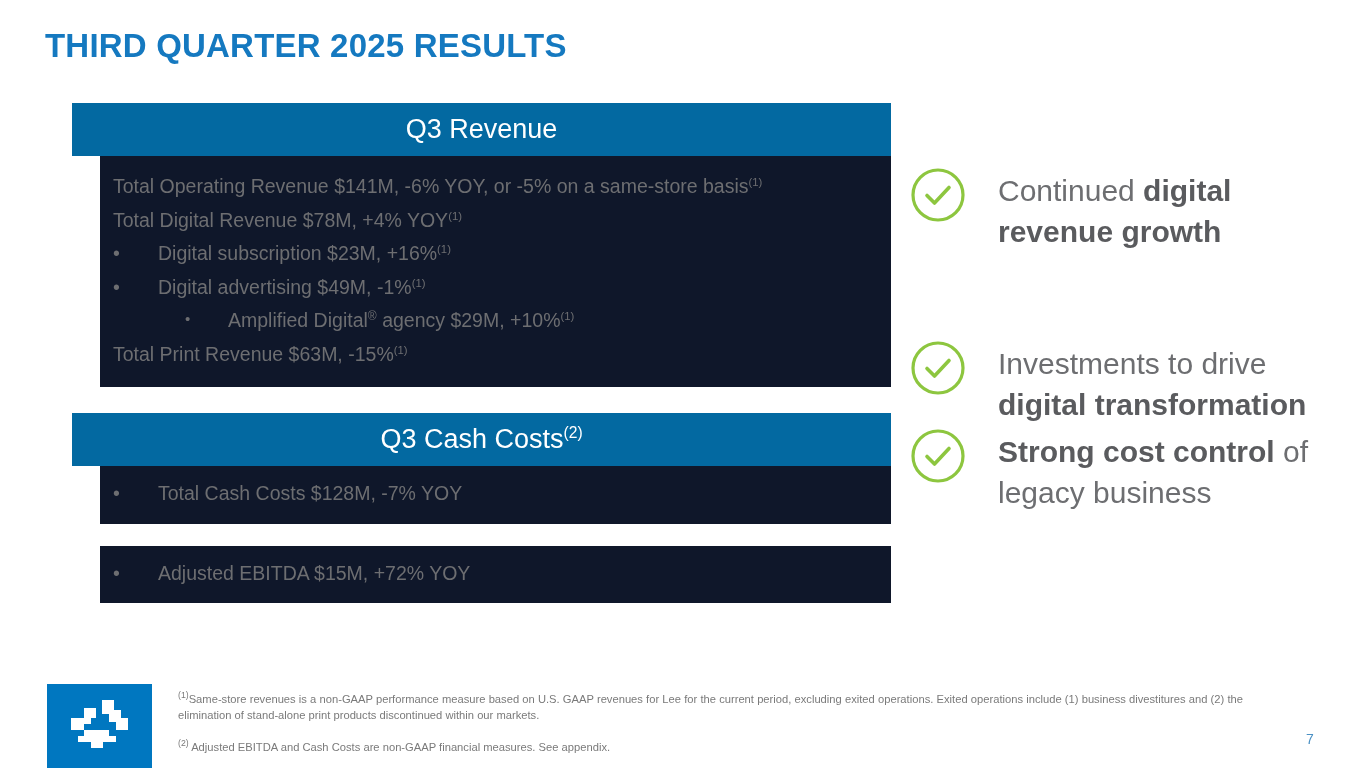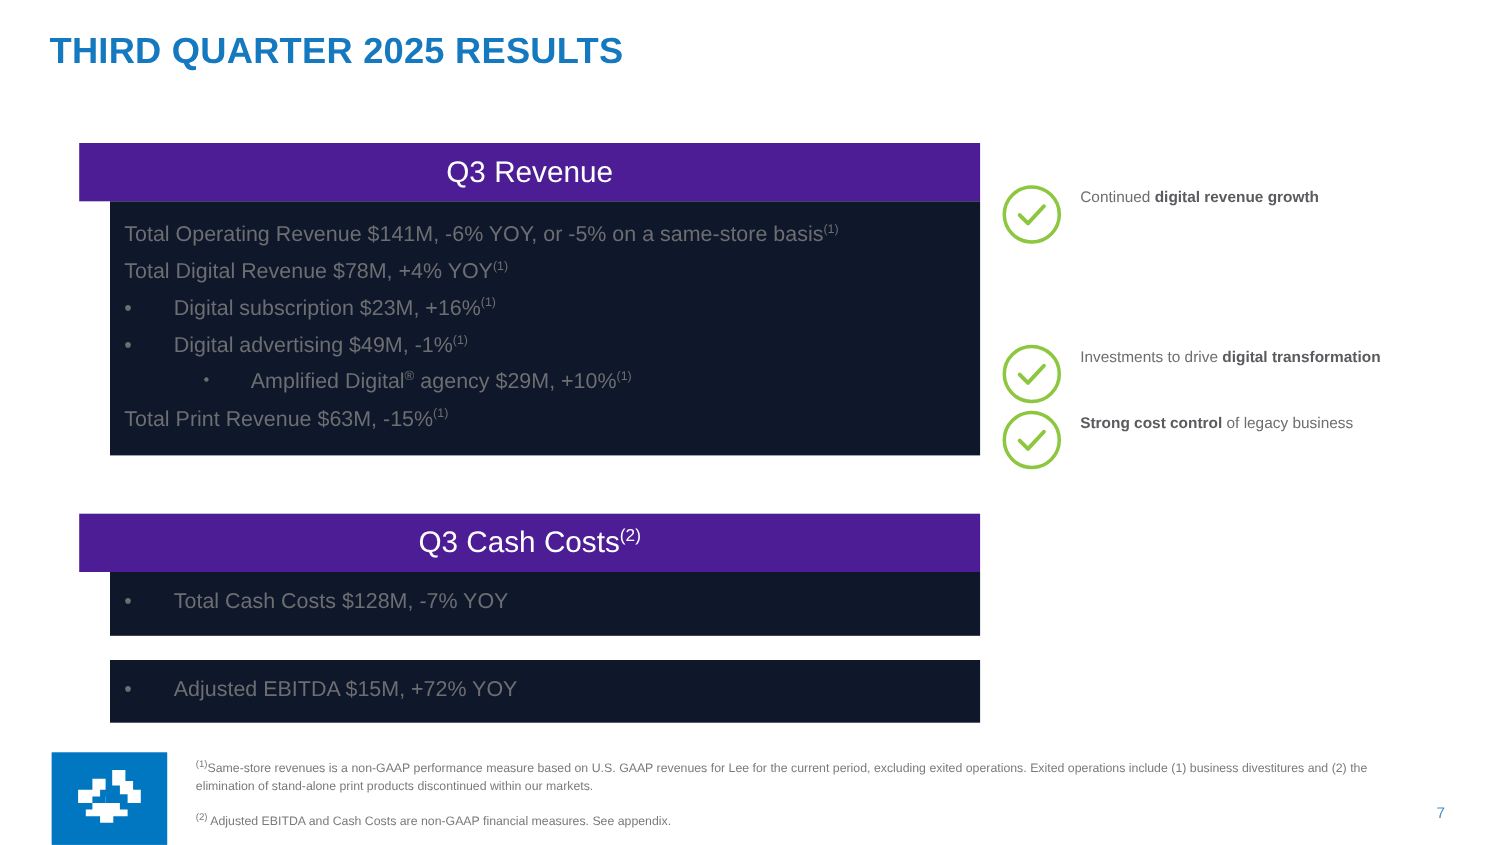--- a/index.html
+++ b/index.html
@@ -35,29 +35,28 @@
 
   
   .left-col {
     position: absolute;
     left: 72px;
     top: 103px;
     width: 819px;
   }
   .panel { margin-bottom: 0; }
   .panel-header {
-    background: #4c1d95;
+    background: #0369a1;
     color: #ffffff;
     text-align: center;
     font-size: 27px;
     font-weight: normal;
     line-height: 1;
     padding: 13px 0 13px 0;
     box-sizing: border-box;
-    margin-top: 27px;
   }
   .panel-body {
     background: #0f172a;
     color: #6D6E71;
     padding: 14px 0 16px 0;
     box-sizing: border-box;
     margin-left: 28px;
   }
   .panel-body.compact { padding: 11px 0 13px 0; }
 
@@ -117,24 +116,25 @@
   }
   .check-icon {
     flex: 0 0 auto;
     width: 60px;
     height: 60px;
     margin-right: 14px;
   }
   .check-icon svg { display: block; }
   .highlight-text {
     flex: 1 1 auto;
-    font-size: 14px;
+    font-size: 30px;
     line-height: 1.38;
     color: #6D6E71;
     padding-top: 5px;
+    margin-left: 16px;
   }
   .highlight-text b { color: #5A5B5E; font-weight: bold; }
 
   
   .logo {
     position: absolute;
     left: 47px;
     top: 684px;
     width: 105px;
     height: 84px;

